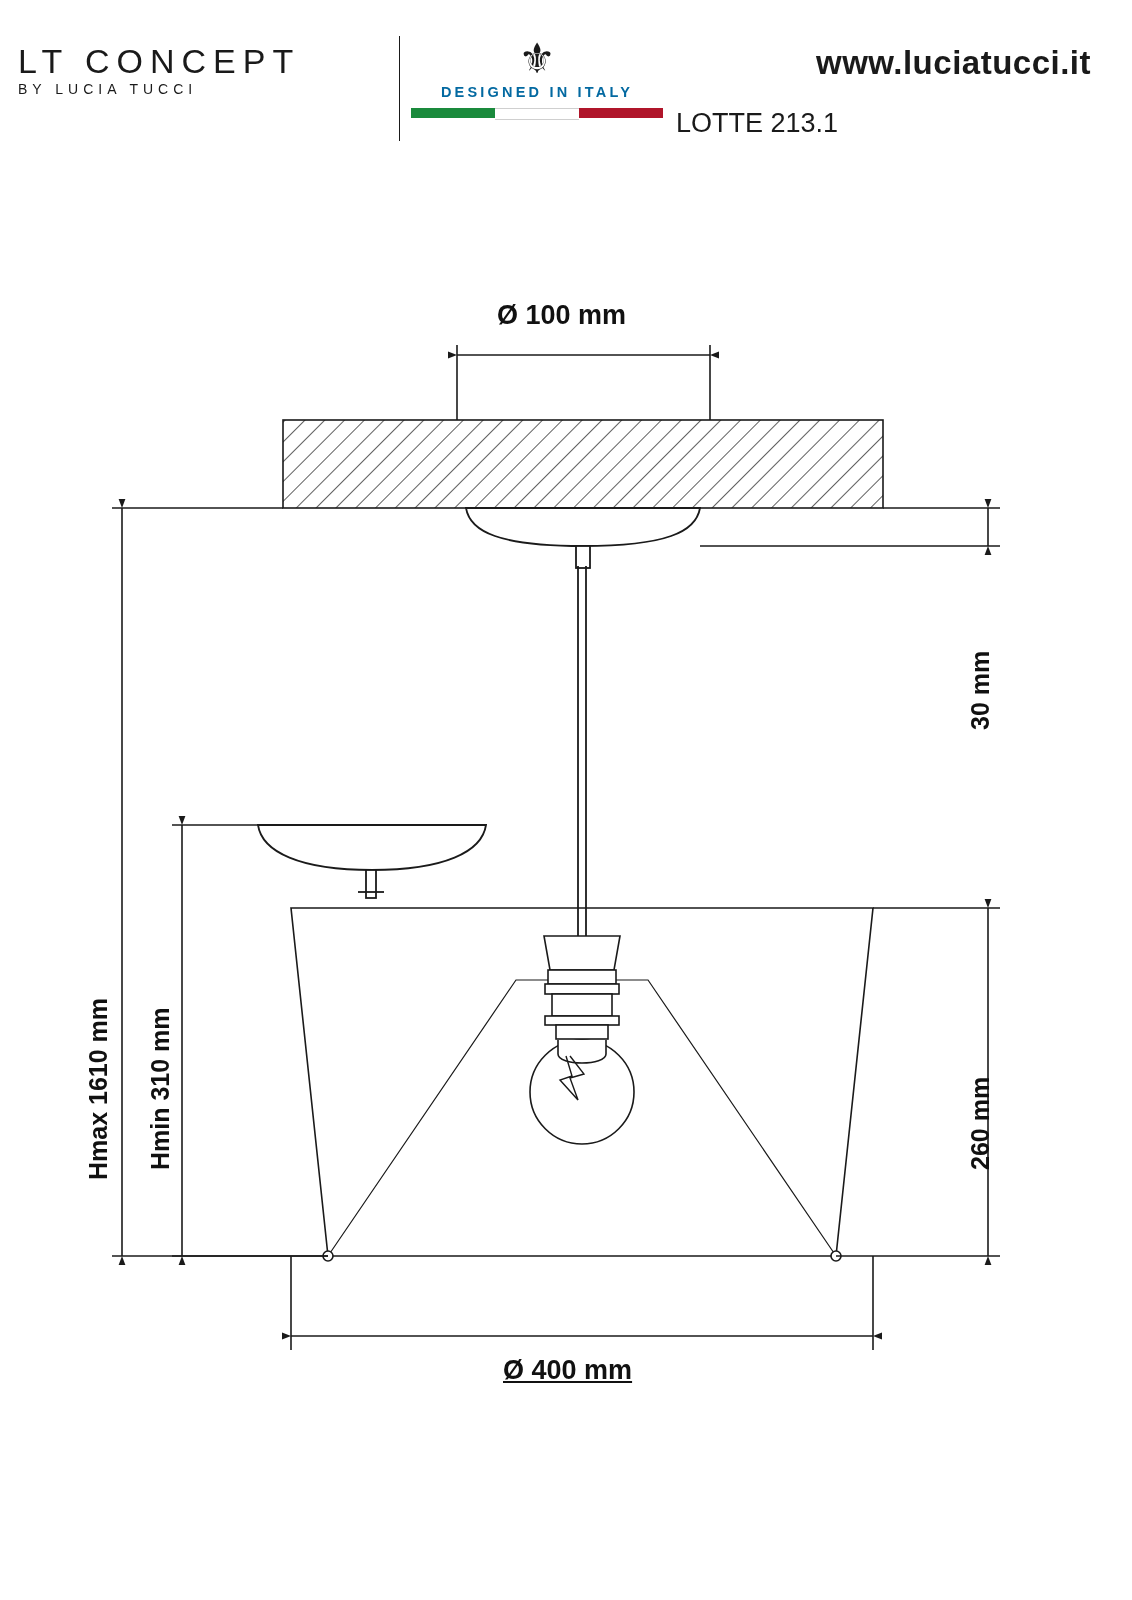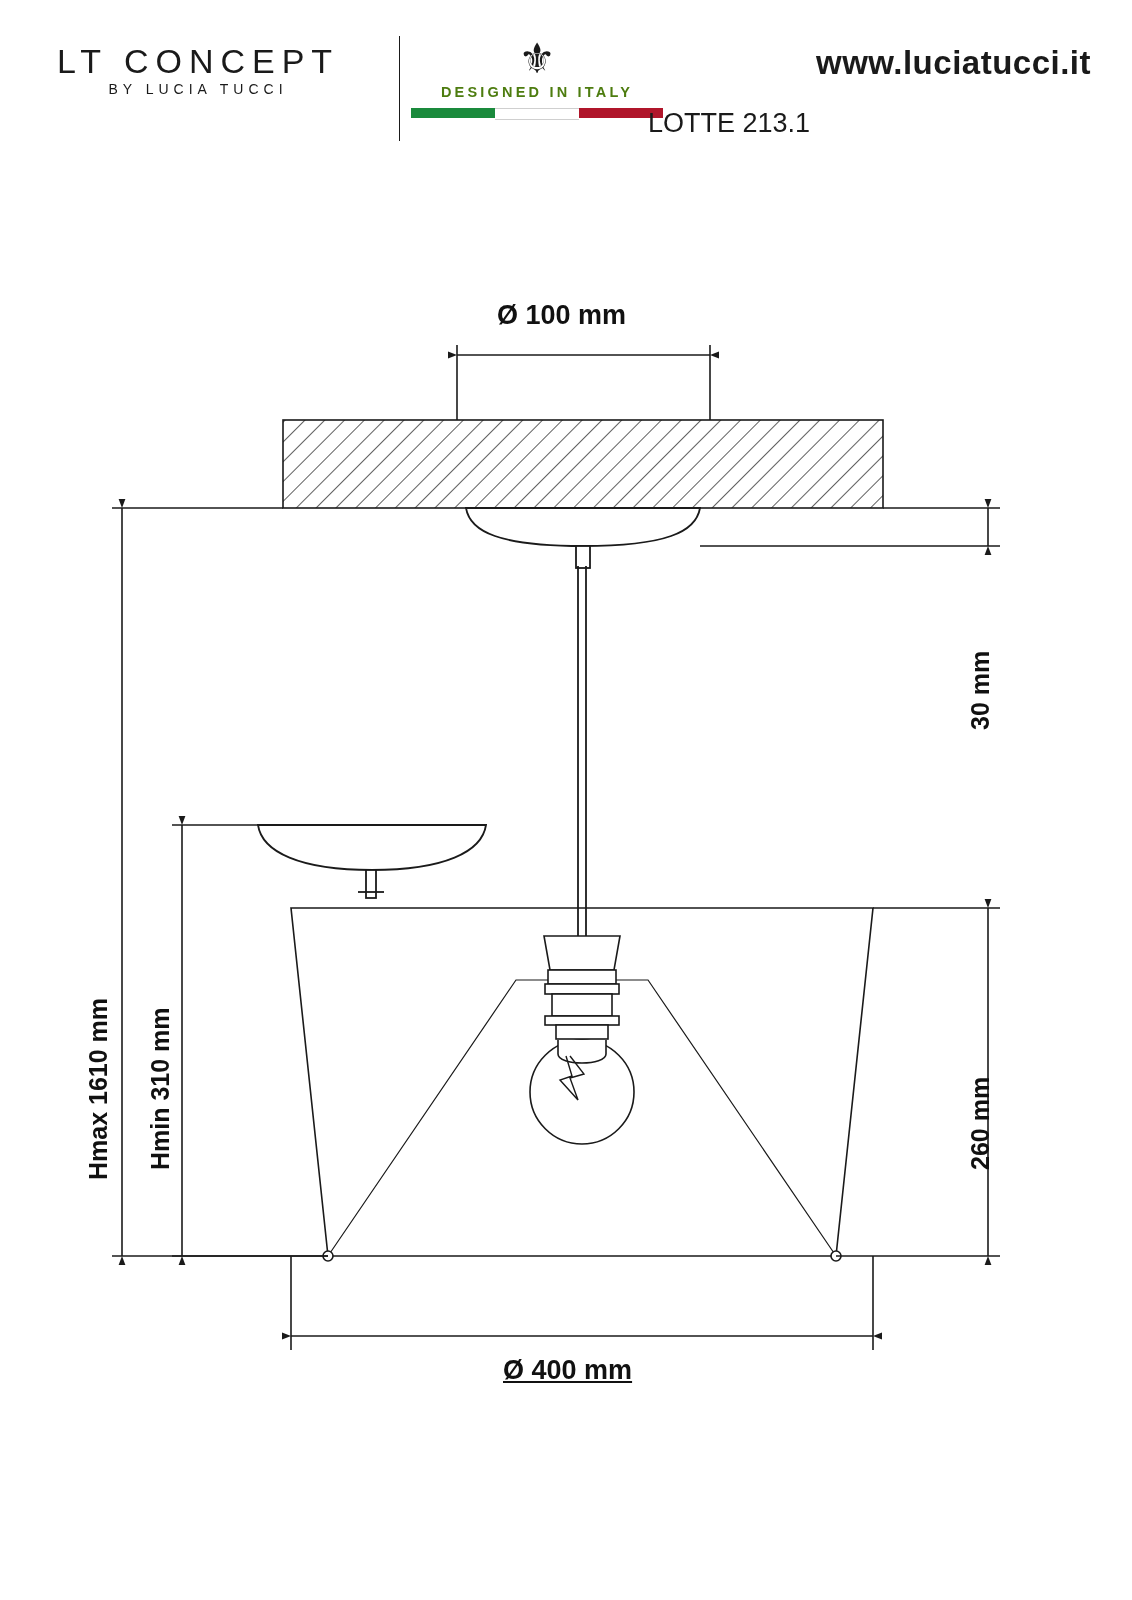--- a/index.html
+++ b/index.html
@@ -21,21 +21,20 @@
     position: absolute;
     left: 0; top: 0;
     width: 1132px;
     height: 170px;
   }
   .brand {
     position: absolute;
     left: 18px;
     top: 42px;
     width: 360px;
-    text-align: center;
   }
   .brand-main {
     font-size: 34px;
     letter-spacing: 7px;
     color: #1a1a1a;
     font-weight: 400;
     white-space: nowrap;
   }
   .brand-sub {
     font-size: 14px;
@@ -61,21 +60,21 @@
   .lily {
     font-size: 42px;
     line-height: 42px;
     color: #1a1a1a;
   }
   .italy-text {
     margin-top: 4px;
     font-size: 14.5px;
     letter-spacing: 3.2px;
     font-weight: bold;
-    color: #4d7c0f;
+    color: #0369a1;
     white-space: nowrap;
   }
   .flag {
     margin: 8px auto 0 auto;
     width: 252px;
     height: 10px;
     display: flex;
   }
   .flag span { display: block; height: 100%; }
   .flag .green { width: 33.4%; background: #1a8a3c; }
@@ -87,21 +86,21 @@
     right: 41px;
     top: 44px;
     font-size: 33px;
     font-weight: bold;
     color: #1a1a1a;
     letter-spacing: 0.5px;
     white-space: nowrap;
   }
   .model {
     position: absolute;
-    left: 648px;
+    left: 676px;
     top: 108px;
     font-size: 27px;
     color: #1a1a1a;
     white-space: nowrap;
   }
 
   
   .drawing {
     position: absolute;
     left: 0;

